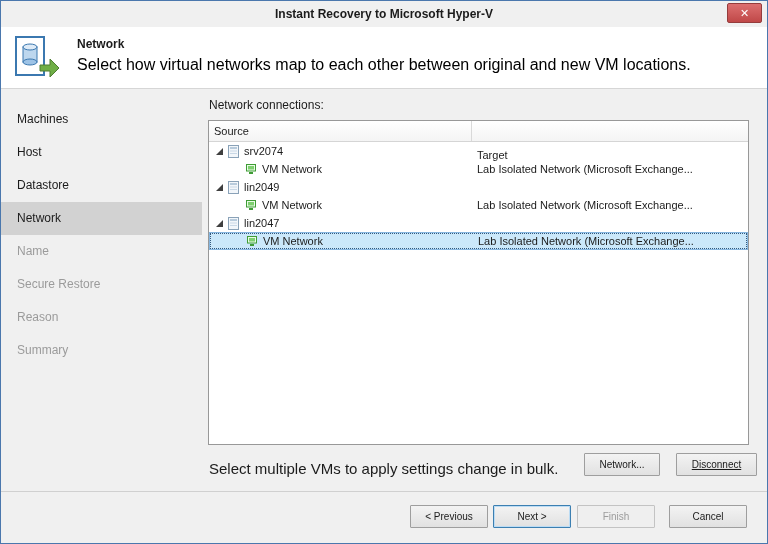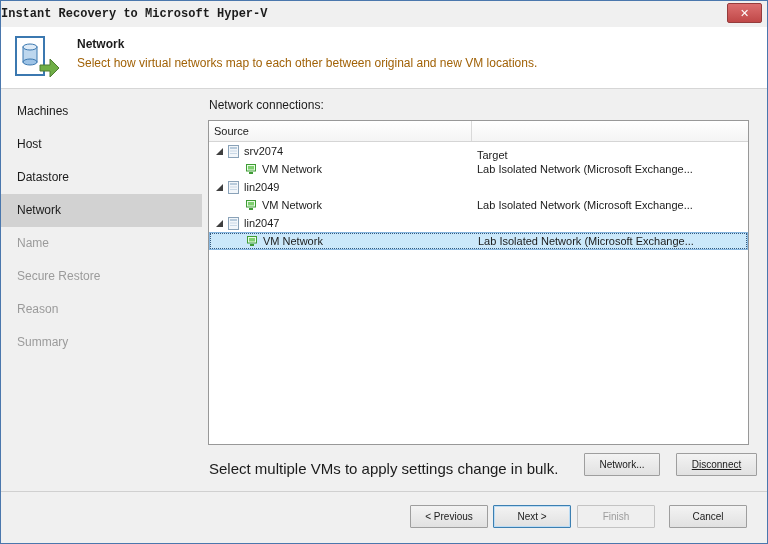--- a/index.html
+++ b/index.html
@@ -3,33 +3,33 @@
 <meta charset="utf-8">
 <style>
   * { box-sizing: border-box; margin: 0; padding: 0; }
   html,body { width:768px; height:544px; overflow:hidden; }
   body { font-family:"Liberation Sans", sans-serif; background:#f0f0f0; position:relative; }
 
   .window { position:absolute; inset:0; background:#f0f0f0; border:1px solid #4a77ad; }
 
   
   .titlebar { position:absolute; top:0; left:0; right:0; height:26px; background:#f0f0f0; }
-  .titlebar .title { display:block; text-align:left; line-height:26px; font-size:12px; font-weight:bold; color:#1b1b1b;font-family:Liberation Mono, monospace; }
+  .titlebar .title { display:block; text-align:center; line-height:26px; font-size:12px; font-weight:bold; color:#1b1b1b; }
   .close { position:absolute; top:2px; right:5px; width:35px; height:20px;
            background:linear-gradient(#dd7070,#c04848); border:1px solid #953c3c; border-radius:2px;
            color:#fff; font-size:11px; line-height:18px; text-align:center; cursor:default; }
 
   
   .header { position:absolute; top:26px; left:0; right:0; height:62px; background:#ffffff; border-bottom:1px solid #d6d6d6; }
   .hicon { position:absolute; left:12px; top:7px; width:48px; height:48px; }
   .htitle { position:absolute; left:76px; top:10px; font-size:12px; font-weight:bold; color:#1b1b1b; }
-  .hsub   { position:absolute; left:76px; top:29px; font-size:12px; color:#a16207; }
-
-  
-  .sidebar { position:absolute; top:88px; left:0; width:237px; bottom:52px; background:#f0f0f0; border-right:1px solid #d0d0d0; padding-top:6px; }
+  .hsub   { position:absolute; left:76px; top:29px; font-size:16px; color:#000000; }
+
+  
+  .sidebar { position:absolute; top:88px; left:0; width:237px; bottom:52px; background:#f0f0f0; border-right:1px solid #d0d0d0; padding-top:14px; }
   .side-item { height:33px; line-height:33px; padding-left:16px; font-size:12px; color:#1b1b1b; }
   .side-item.disabled { color:#9b9b9b; }
   .side-item.selected { background:#d2d2d2; }
 
   
   .content { position:absolute; left:201px; top:88px; right:0; bottom:52px; background:#f0f0f0; }
   .list-label { position:absolute; left:7px; top:9px; font-size:12px; color:#1b1b1b; }
 
   .table { position:absolute; left:6px; top:31px; width:541px; height:325px; background:#ffffff; border:1px solid #989898; overflow:hidden; }
   .thead { display:flex; height:21px; background:linear-gradient(#ffffff,#f4f4f4); border-bottom:1px solid #d5d5d5; font-size:11px; color:#1b1b1b; }

